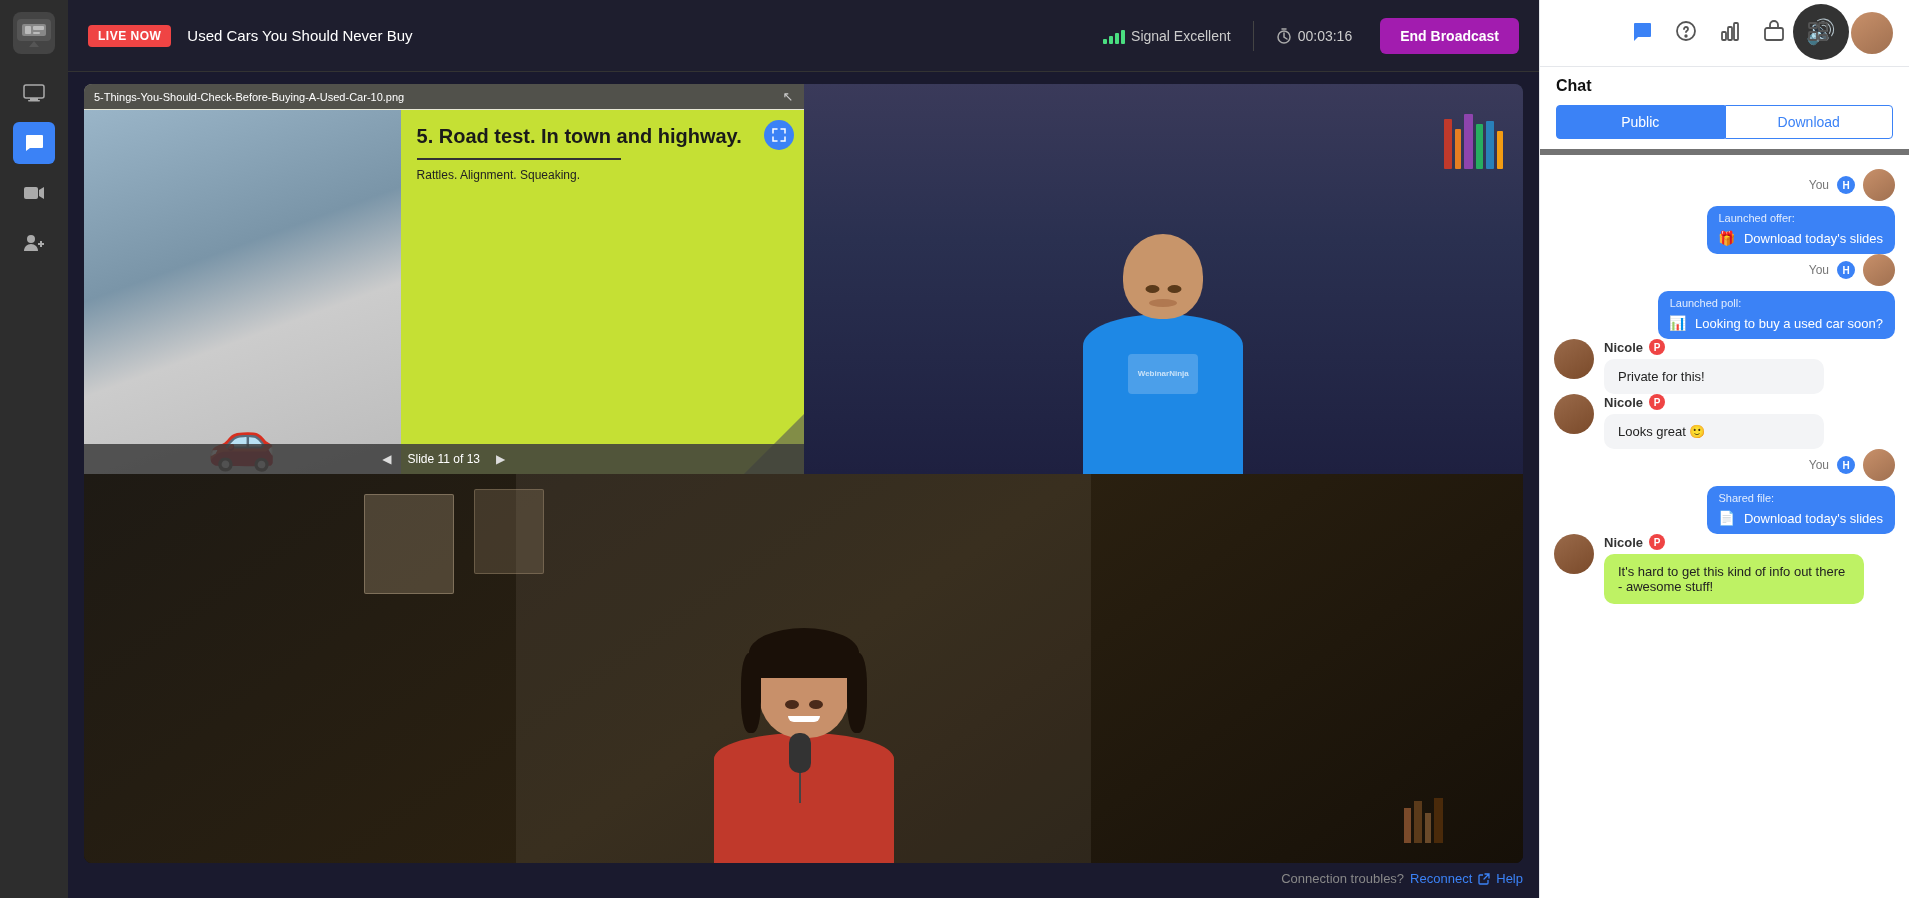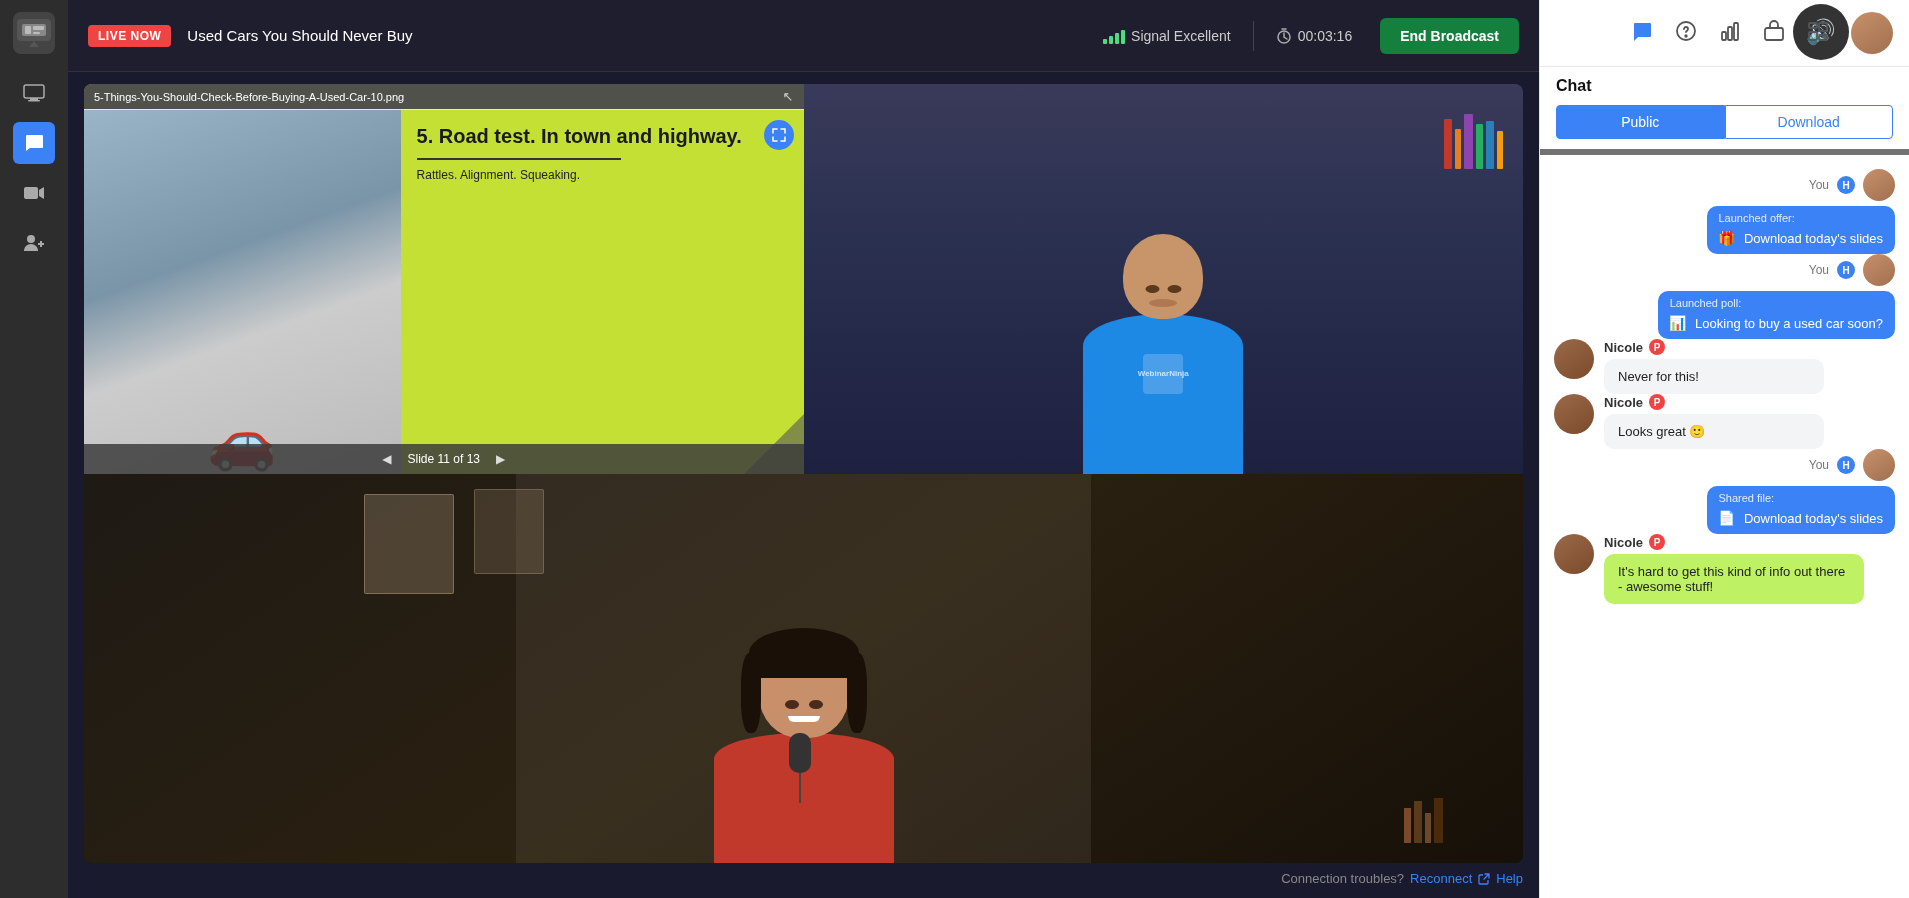--- a/index.html
+++ b/index.html
@@ -84,21 +84,21 @@
     .signal-bar { width: 4px; background: #4ade80; border-radius: 1px; }
     .signal-bar:nth-child(1) { height: 5px; }
     .signal-bar:nth-child(2) { height: 8px; }
     .signal-bar:nth-child(3) { height: 11px; }
     .signal-bar:nth-child(4) { height: 14px; }
     .header-divider { width: 1px; height: 30px; background: #444; margin: 0 6px; }
     .timer-info {
       display: flex; align-items: center; gap: 6px; color: #ccc; font-size: 14px;
     }
     .end-broadcast-btn {
-      background: #15803d;
+      background: #a21caf;
       color: #fff;
       border: none;
       padding: 10px 20px;
       border-radius: 6px;
       font-size: 14px;
       font-weight: 600;
       cursor: pointer;
       margin-left: 12px;
     }
 
@@ -459,21 +459,21 @@
 
               <div style="position:absolute; bottom:22px; left:50%; transform:translateX(-50%); width:45px; height:15px; display:flex; justify-content:space-around; align-items:center;">
                 <div style="width:14px;height:8px;border-radius:50%;background:#5a3a1a;"></div>
                 <div style="width:14px;height:8px;border-radius:50%;background:#5a3a1a;"></div>
               </div>
               <div style="position:absolute; bottom:12px; left:50%; transform:translateX(-50%); width:28px; height:8px; border-radius:50%; background:#b07850;border-top:none;"></div>
             </div>
 
             <div style="width:160px;height:160px;background:#1e88e5;border-radius:50% 50% 0 0 / 20% 20% 0 0; position:relative; z-index:1;">
 
-              <div style="position:absolute; top:40px; left:50%; transform:translateX(-50%); width:40px; height:40px; background:rgba(255,255,255,0.2); border-radius:4px; display:flex;align-items:center;justify-content:center;">
+              <div style="position:absolute; top:40px; left:50%; transform:translateX(-50%); width:70px; height:40px; background:rgba(255,255,255,0.2); border-radius:4px; display:flex;align-items:center;justify-content:center;">
                 <span style="color:rgba(255,255,255,0.7);font-size:8px;text-align:center;font-weight:600;">WebinarNinja</span>
               </div>
             </div>
           </div>
         </div>
       </div>
     </div>
 
     <div class="attendee-cell">
       <div class="attendee-bg">
@@ -625,21 +625,21 @@
       </div>
     </div>
 
     <div style="display:flex;flex-direction:row;align-items:flex-start;gap:10px;">
       <div style="width:40px;height:40px;border-radius:50%;background:linear-gradient(145deg,#9a6a4a,#7a4a2a);flex-shrink:0;"></div>
       <div style="flex:1;">
         <div style="display:flex;align-items:center;gap:6px;margin-bottom:4px;">
           <span style="font-size:13px;font-weight:600;color:#333;">Nicole</span>
           <div style="width:16px;height:16px;border-radius:50%;background:#ef4444;color:#fff;font-size:10px;font-weight:700;display:flex;align-items:center;justify-content:center;">P</div>
         </div>
-        <div style="background:#f3f4f6;padding:10px 14px;border-radius:10px;font-size:13px;color:#222;max-width:220px;">Never for this!</div>
+        <div style="background:#f3f4f6;padding:10px 14px;border-radius:10px;font-size:13px;color:#222;max-width:220px;">Private for this!</div>
       </div>
     </div>
 
     <div style="display:flex;flex-direction:row;align-items:flex-start;gap:10px;">
       <div style="width:40px;height:40px;border-radius:50%;background:linear-gradient(145deg,#9a6a4a,#7a4a2a);flex-shrink:0;"></div>
       <div style="flex:1;">
         <div style="display:flex;align-items:center;gap:6px;margin-bottom:4px;">
           <span style="font-size:13px;font-weight:600;color:#333;">Nicole</span>
           <div style="width:16px;height:16px;border-radius:50%;background:#ef4444;color:#fff;font-size:10px;font-weight:700;display:flex;align-items:center;justify-content:center;">P</div>
         </div>

